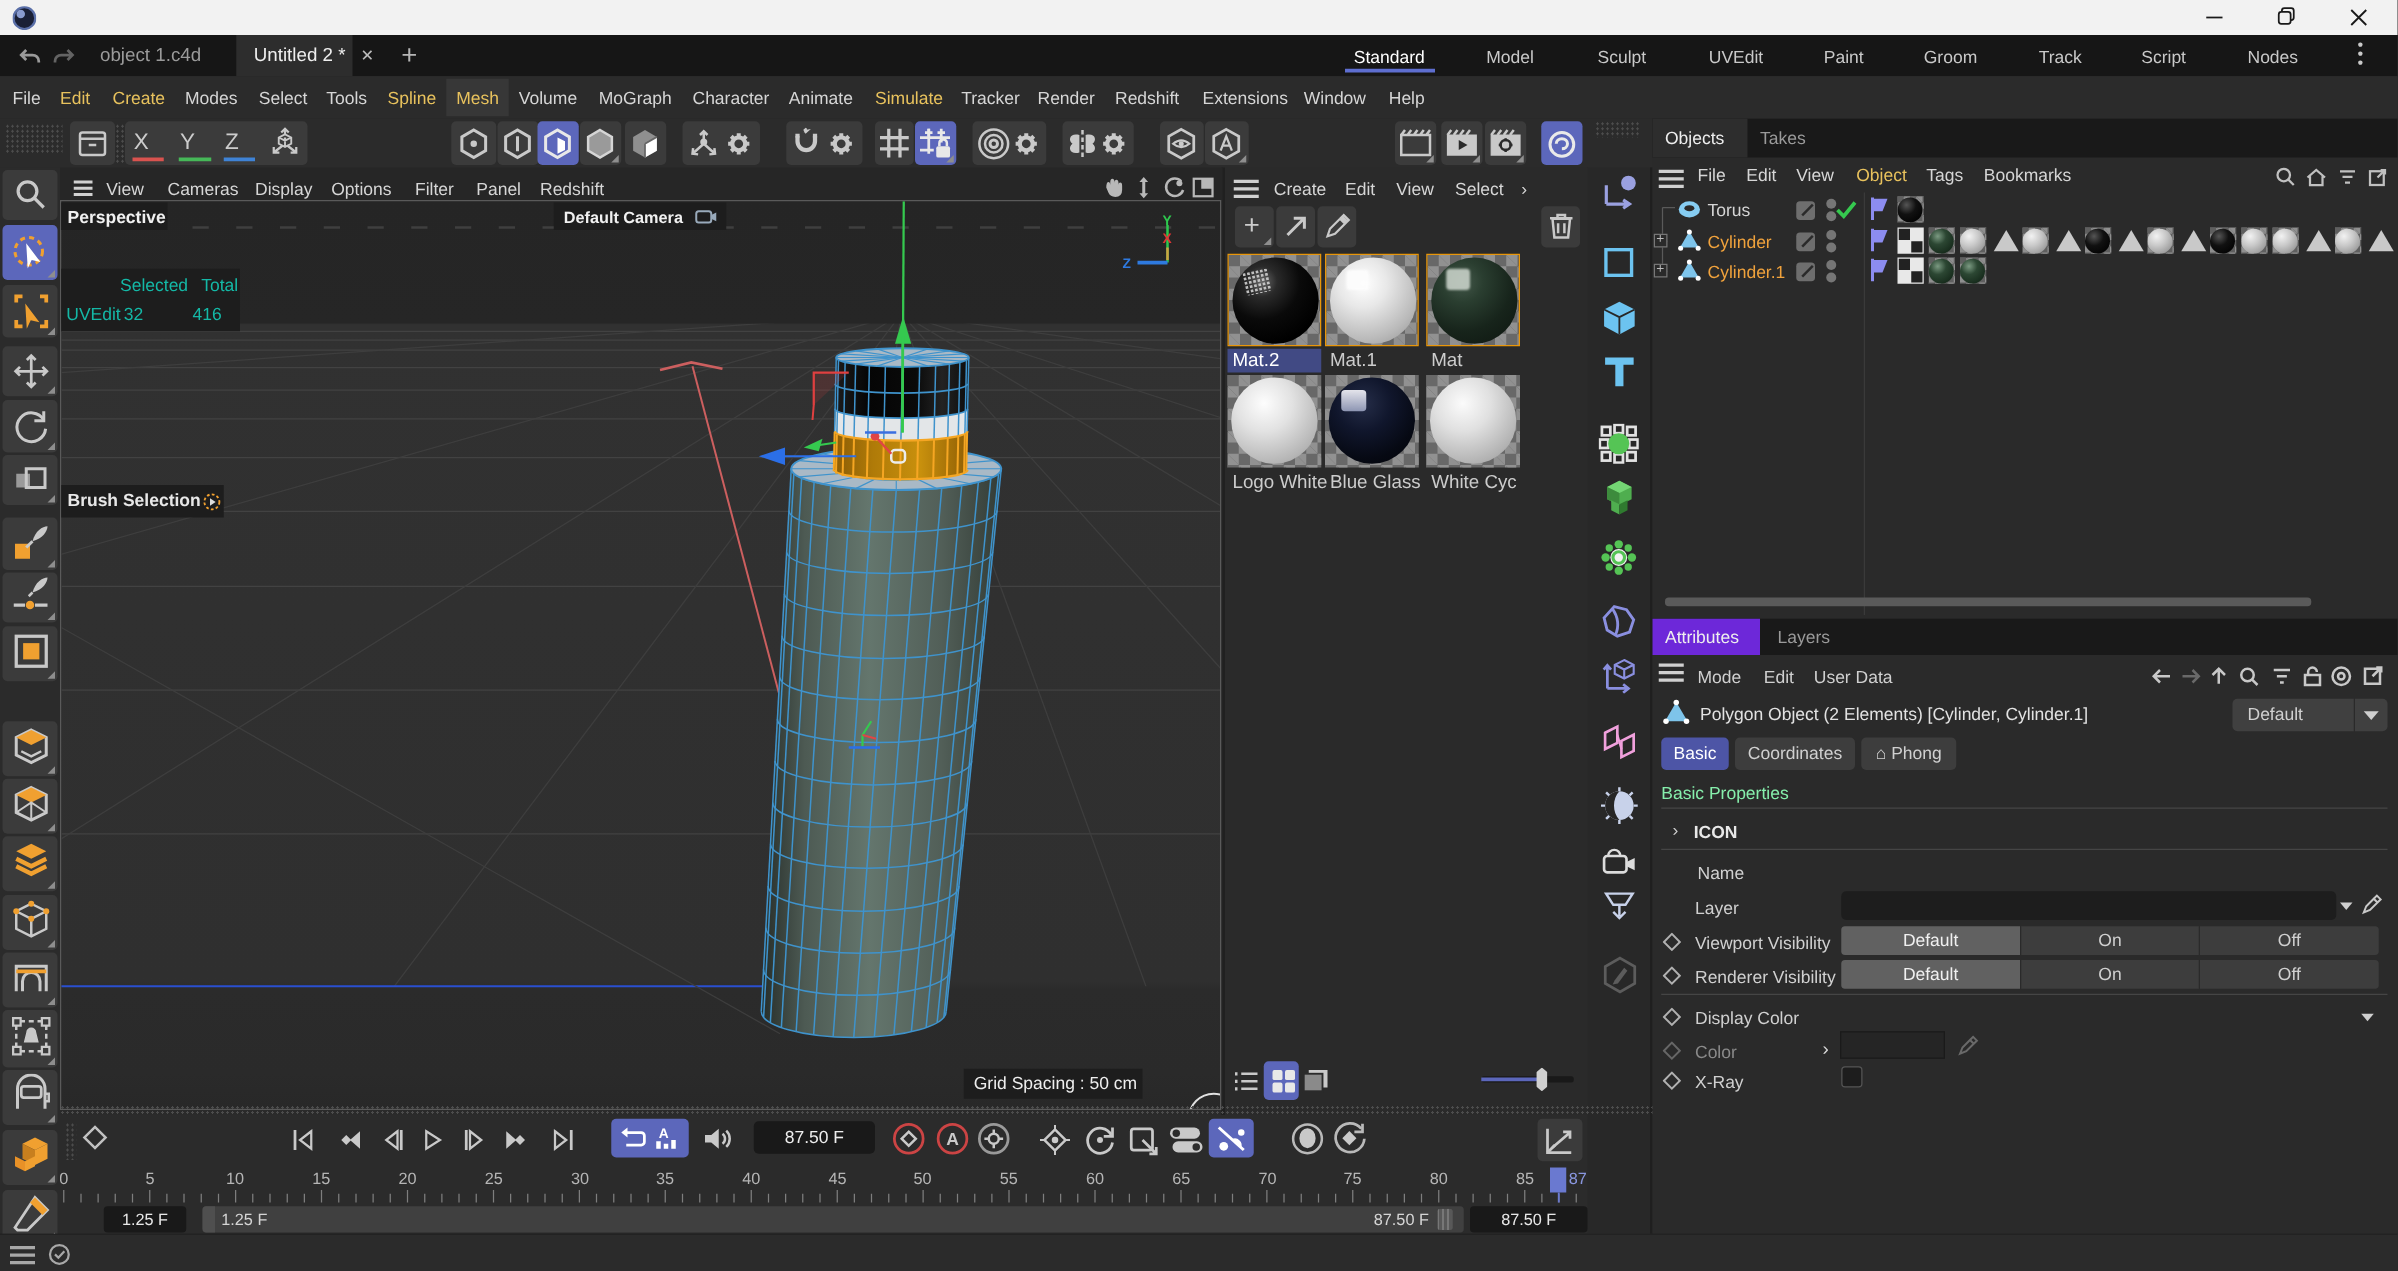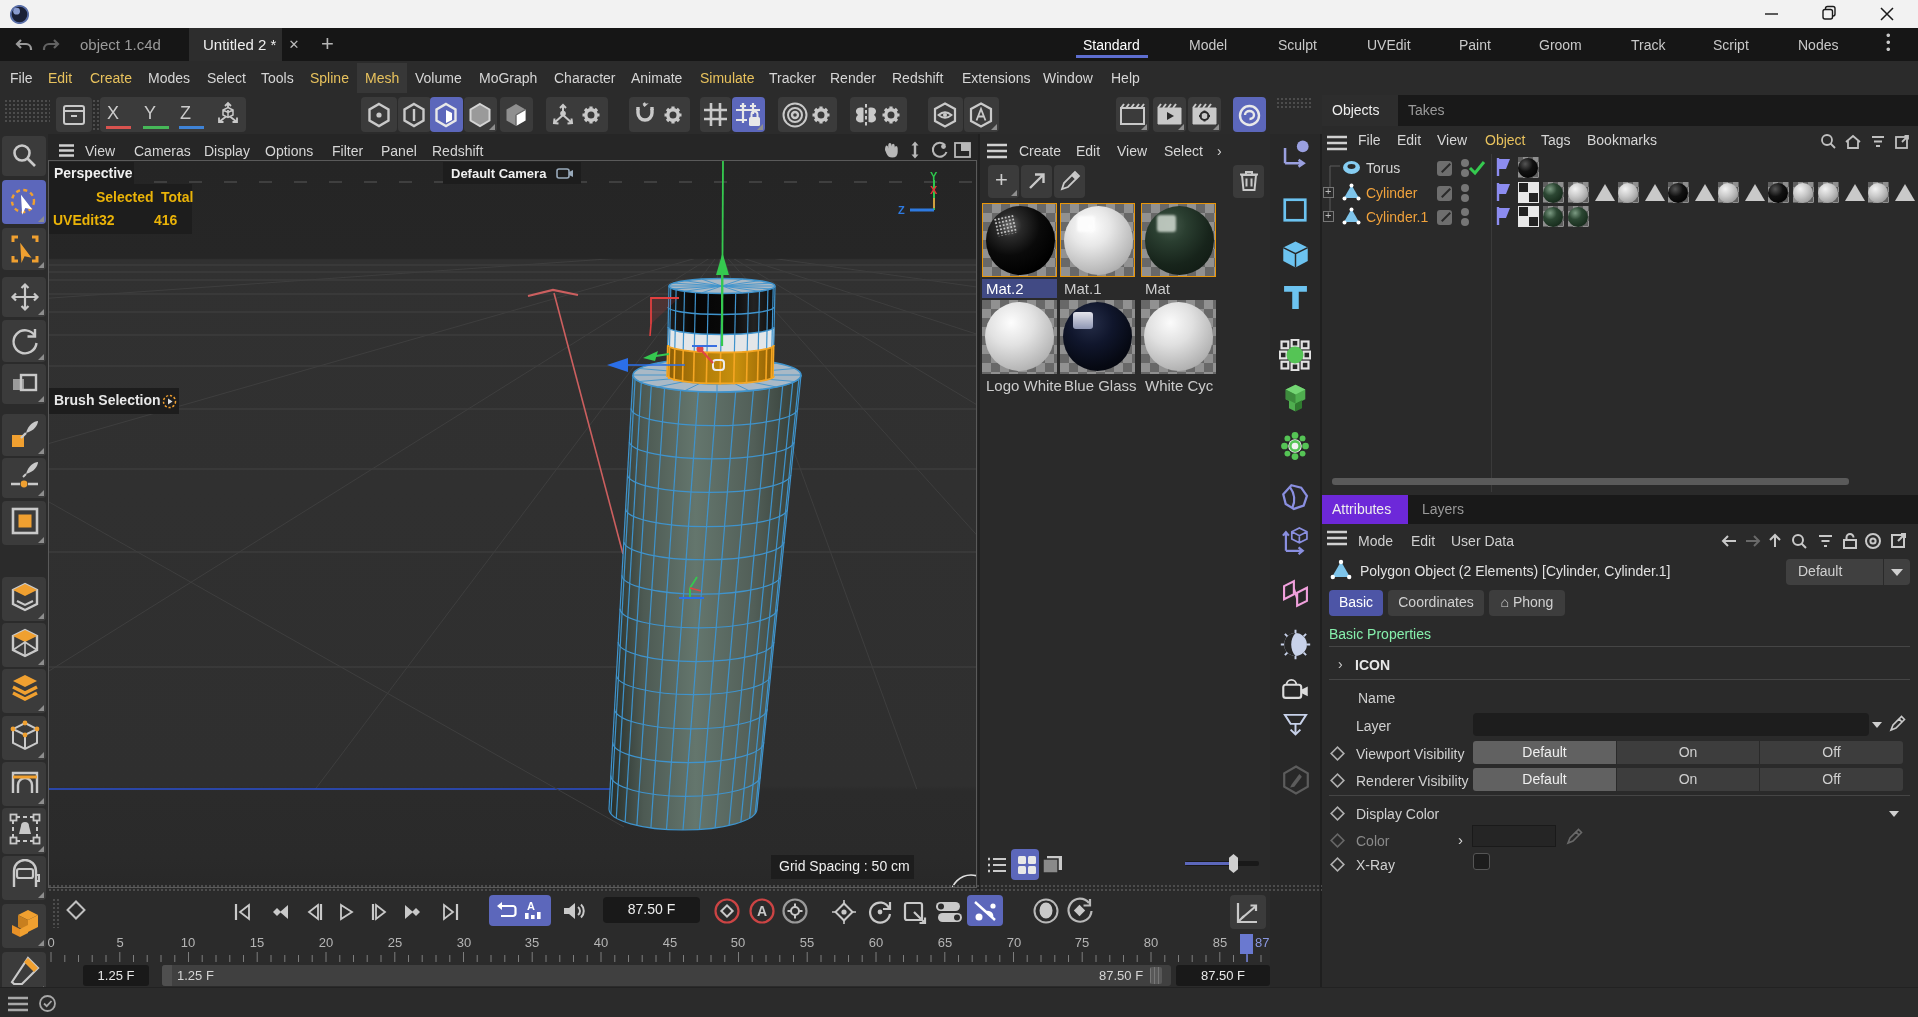--- a/index.html
+++ b/index.html
@@ -555,21 +555,21 @@
    <circle cx="922" cy="734" r="20" fill="none" stroke="#e0e0e0" stroke-width="1.6"></circle>
   </svg>
 
   <div class="abs" style="left:0;top:1px;width:85px;height:22px;background:#1d1d1d;color:#f0f0f0;font-size:14px;font-weight:bold;padding:3px 0 0 5px">Perspective</div>
   <div class="abs" style="left:394px;top:1px;width:138px;height:22px;background:#1d1d1d;color:#f0f0f0;font-size:13px;font-weight:bold;padding:4px 0 0 8px">Default Camera
    <svg class="abs" style="left:113px;top:5px" width="18" height="13" viewBox="0 0 18 13">
           <rect x="1" y="2" width="12" height="9" rx="2" fill="none" stroke="#9ab" stroke-width="1.6"></rect>
           <path d="M 13 5 L 17 3 V 10 L 13 8" fill="#9ab"></path>
         </svg>
   </div>
-  <div class="abs" style="left:0;top:23px;width:143px;height:50px;background:#1d1d1d;color:#eab308;font-size:14px;font-weight:bold">
+  <div class="abs" style="left:0;top:54px;width:143px;height:50px;background:#1d1d1d;color:#14b8a6;font-size:14px;font-weight:normal">
    <div class="abs" style="left:47px;top:5px">Selected</div>
         <div class="abs" style="left:112px;top:5px">Total</div>
    <div class="abs" style="left:4px;top:28px">UVEdit</div>
         <div class="abs" style="left:50px;top:28px">32</div>
         <div class="abs" style="left:105px;top:28px">416</div>
   </div>
   <div class="abs" style="left:0;top:227px;width:130px;height:26px;background:#1d1d1d;color:#e8e8e8;font-size:14px;font-weight:bold;padding:4px 0 0 5px">Brush Selection
    <svg class="abs" style="left:113px;top:6px" width="15" height="15" viewBox="0 0 15 15">
           <circle cx="7.5" cy="7.5" r="6" fill="none" stroke="#f0a030" stroke-width="1.5" stroke-dasharray="2.2 1.8"></circle>
           <path d="M 6 4.5 L 10.5 7.5 L 6 10.5 Z" fill="#ddd"></path>

